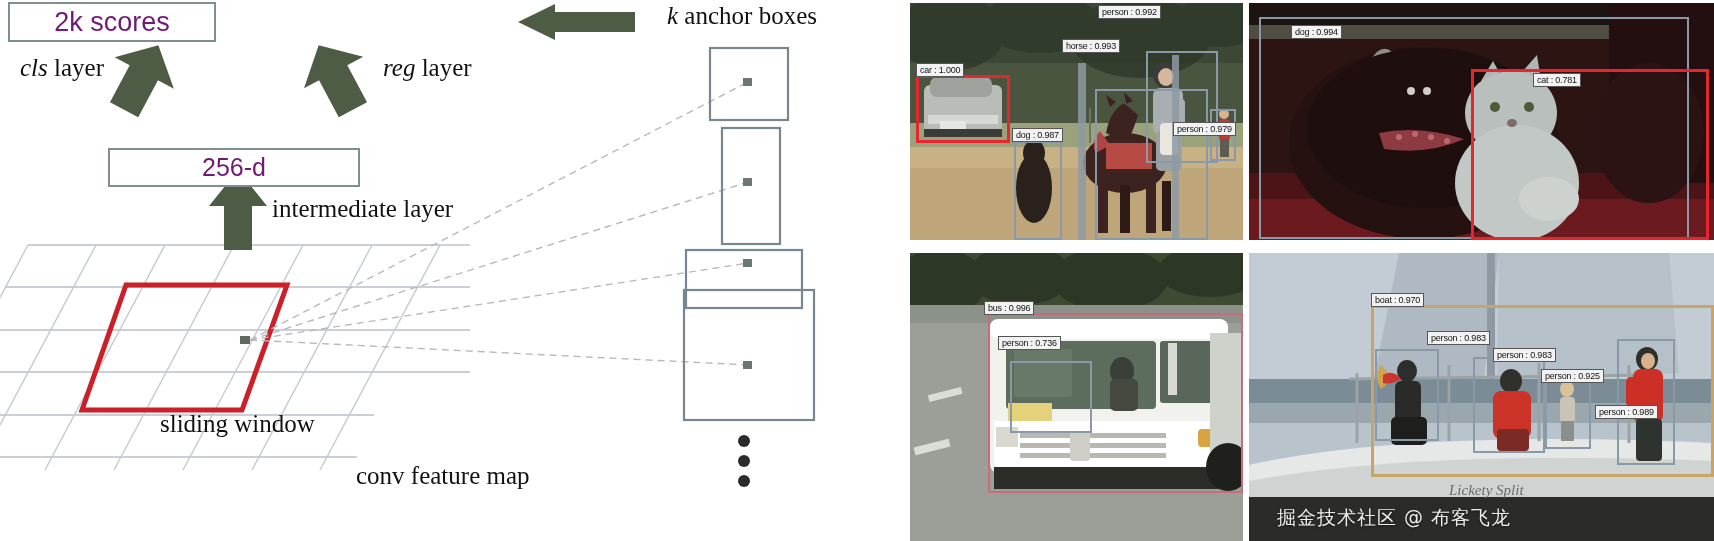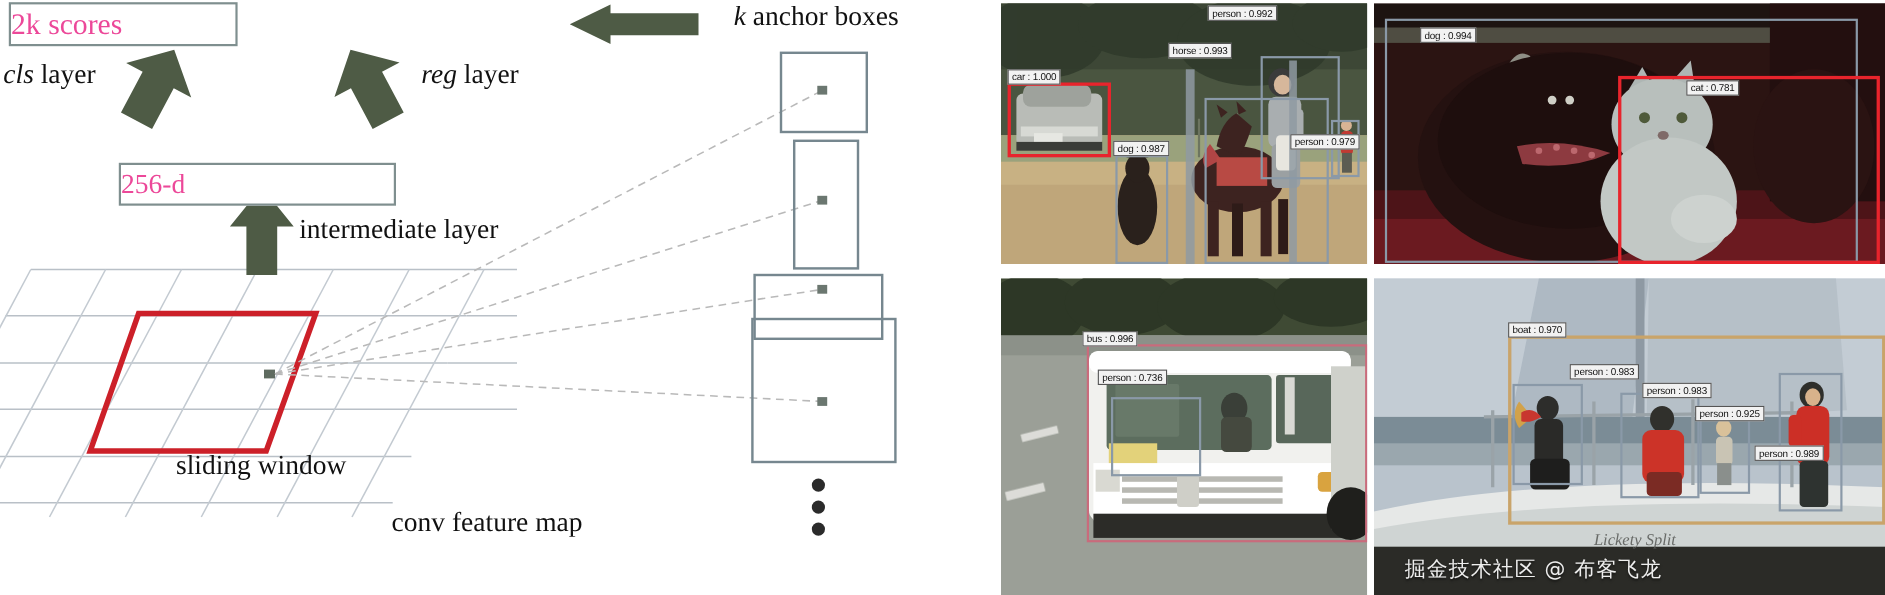--- a/index.html
+++ b/index.html
@@ -22,37 +22,38 @@
     left: 0; top: 0;
     width: 905px; height: 541px;
     background: #ffffff;
   }
   .dgm-box {
     position: absolute;
     border: 2px solid #7f8f8f;
     background: #ffffff;
     display: flex;
     align-items: center;
-    font-family: Liberation Serif, serif;
-    color: #ec4899;
+    justify-content: center;
+    font-family: Liberation Sans, sans-serif;
+    color: #701a75;
     white-space: nowrap;
   }
   .dgm-label {
     position: absolute;
     font-family: "Liberation Serif", serif;
     color: #111;
     white-space: nowrap;
   }
   .ital { font-style: italic; }
 
   #box-scores { left: 8px;  top: 2px;  width: 208px; height: 40px; font-size: 27px; }
   #box-coords { left: 256px; top: 2px; width: 212px; height: 40px; font-size: 27px; }
   #box-256d   { left: 108px; top: 148px; width: 252px; height: 39px; font-size: 25px; }
 
-  #lbl-cls    { left: 3px;   top: 54px;  font-size: 25px; }
+  #lbl-cls    { left: 20px;   top: 54px;  font-size: 25px; }
   #lbl-reg    { left: 383px; top: 54px;  font-size: 25px; }
   #lbl-inter  { left: 272px; top: 195px; font-size: 25px; }
   #lbl-anchor { left: 667px; top: 2px;   font-size: 25px; }
   #lbl-slide  { left: 160px; top: 410px; font-size: 25px; }
   #lbl-conv   { left: 356px; top: 462px; font-size: 25px; }
   
   #fmap-svg, #anchor-svg, #arrow-svg {
     position: absolute;
     left: 0; top: 0;
     width: 905px; height: 541px;

